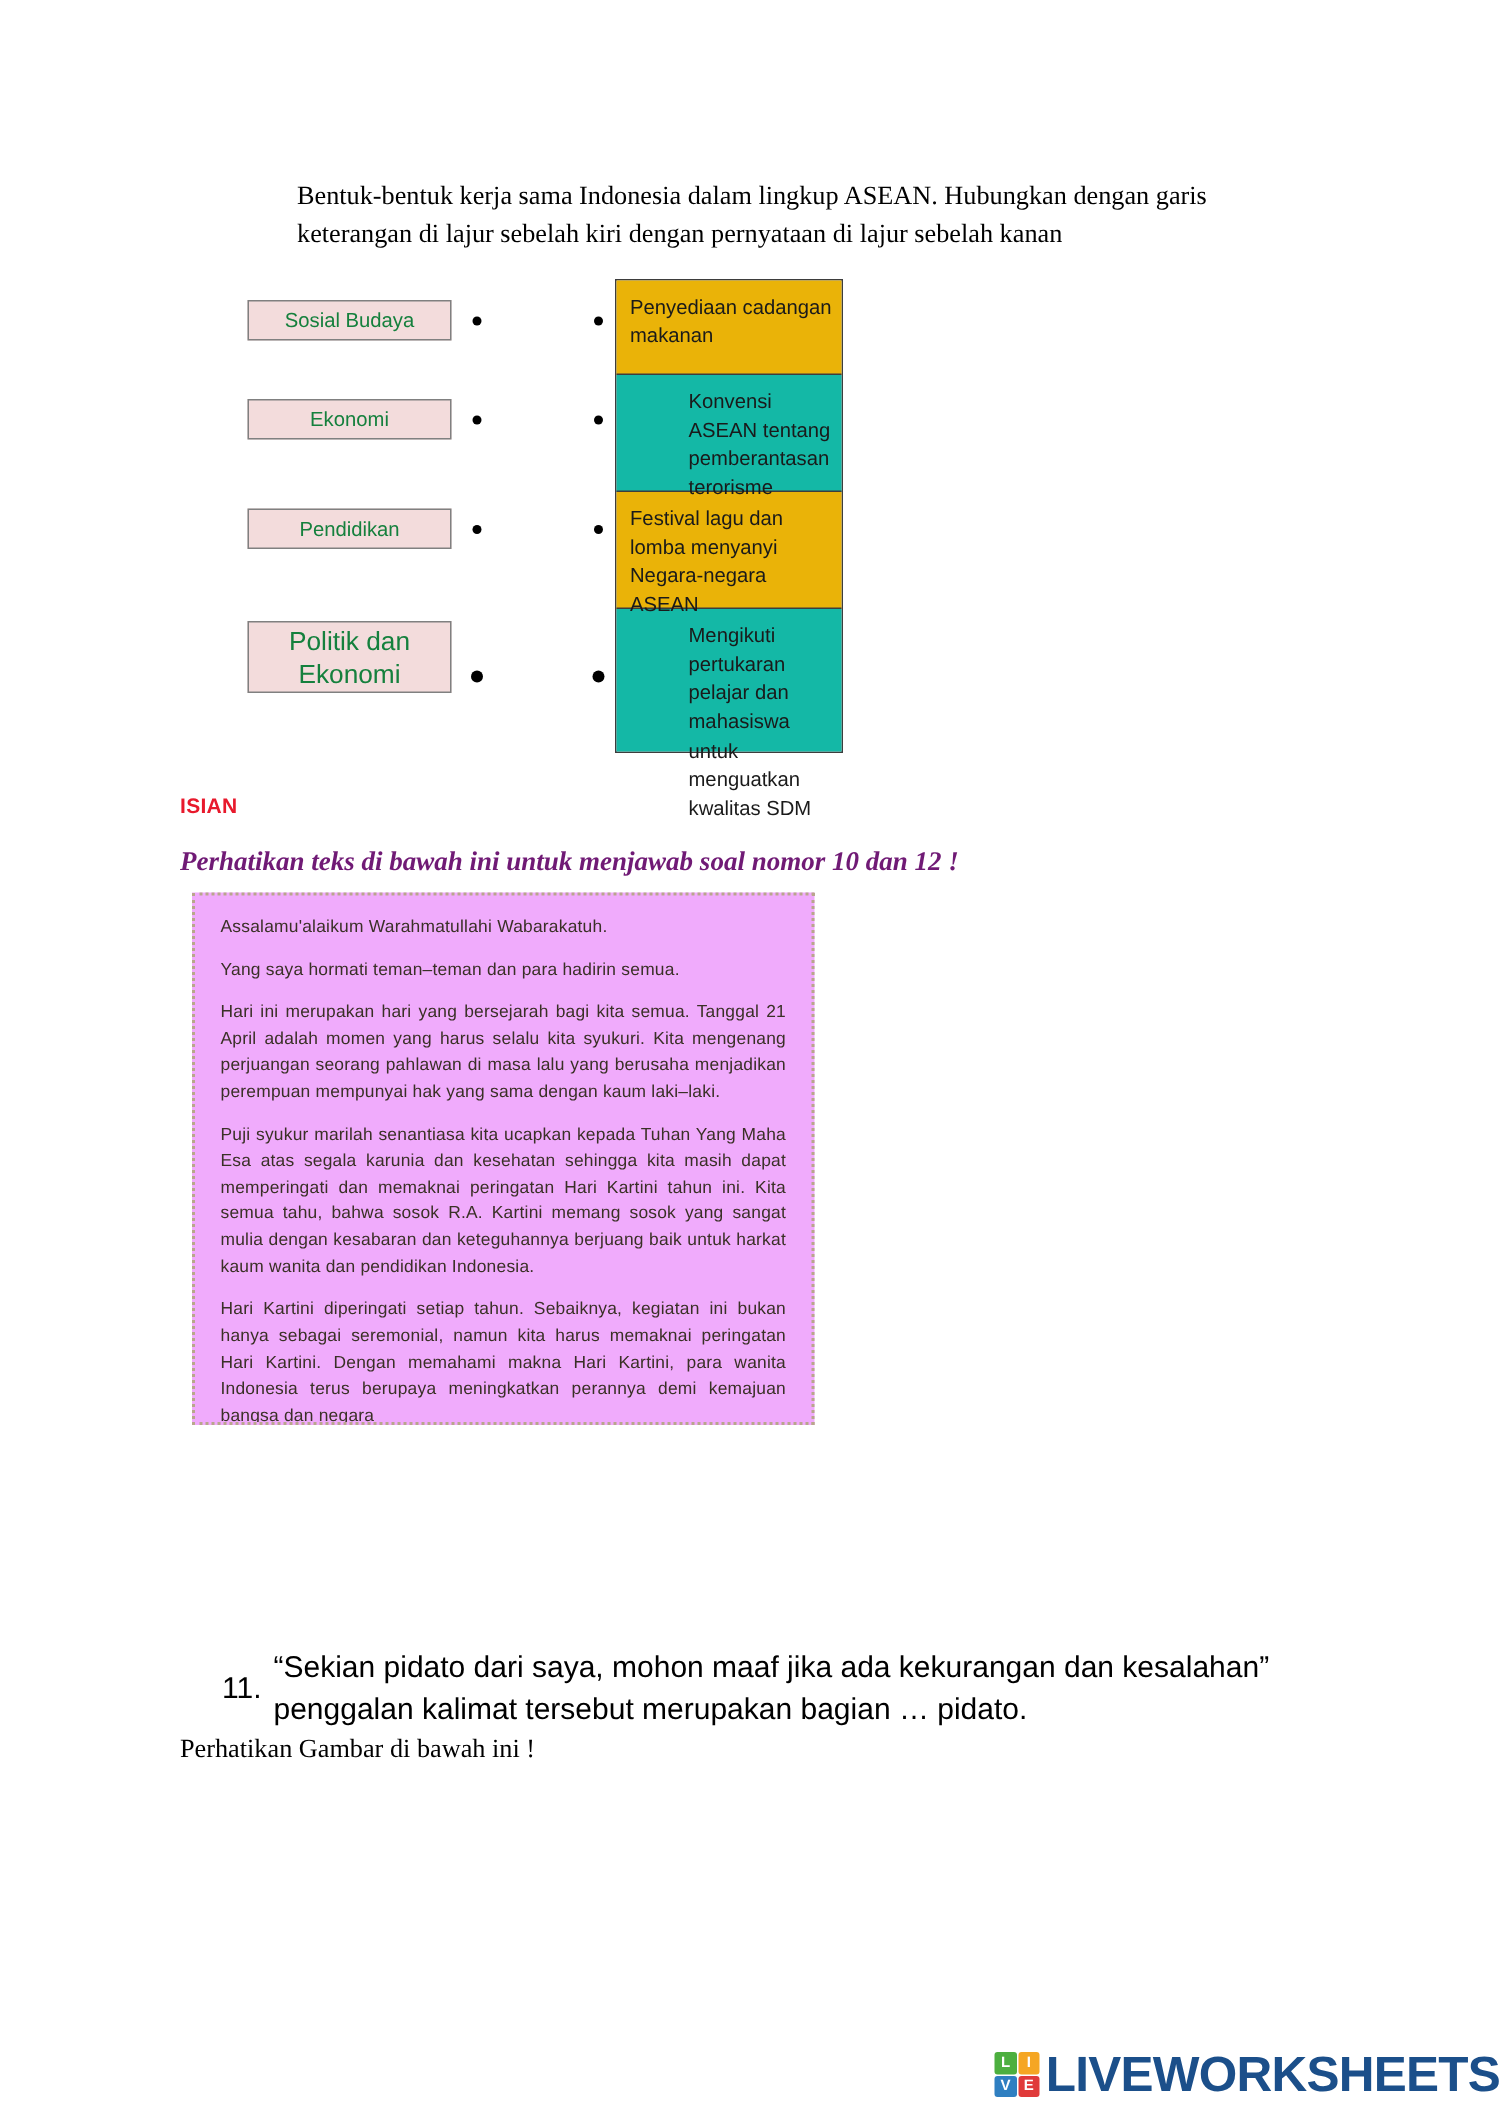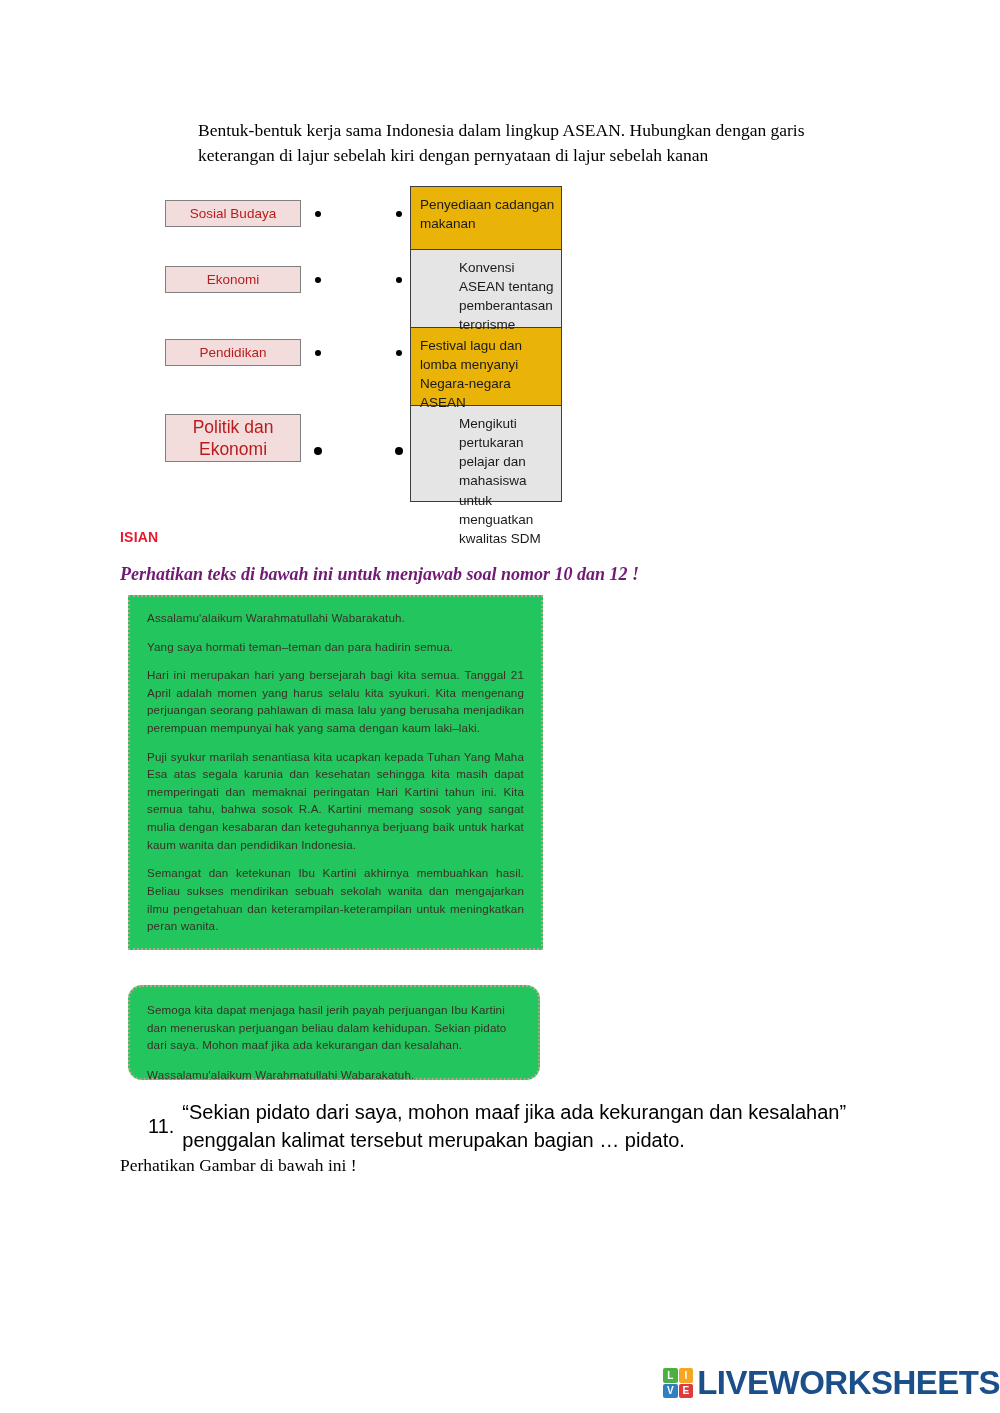--- a/index.html
+++ b/index.html
@@ -51,21 +51,21 @@
     width: 140px;
   }
 
   .left-box {
     position: absolute;
     left: 0;
     width: 136px;
     box-sizing: border-box;
     background: #f3dcdc;
     border: 1px solid #808080;
-    color: #b91c1c;
+    color: #15803d;
     font-family: "Liberation Sans", sans-serif;
     text-align: center;
     display: flex;
     align-items: center;
     justify-content: center;
   }
   .lb-1 { top: 14px;  height: 27px; font-size: 13.5px; }
   .lb-2 { top: 80px;  height: 27px; font-size: 13.5px; }
   .lb-3 { top: 153px; height: 27px; font-size: 13.5px; }
   .lb-4 { top: 228px; height: 48px; font-size: 17.5px; line-height: 1.28; }
@@ -103,21 +103,21 @@
     box-sizing: border-box;
     padding: 8px 6px 8px 9px;
     font-family: "Liberation Sans", sans-serif;
     font-size: 13.5px;
     line-height: 1.42;
     color: #1a1a1a;
     border-bottom: 1px solid #3d3d3d;
   }
   .right-box:last-child { border-bottom: none; }
   .rb-blue   { background: #eab308; }
-  .rb-orange { background: #e5e5e5; padding-left: 48px; }
+  .rb-orange { background: #14b8a6; padding-left: 48px; }
 
   
   .isian {
     position: absolute;
     left: 120px;
     top: 529px;
     font-family: "Liberation Sans", sans-serif;
     font-weight: bold;
     font-size: 14px;
     color: #e8192c;
@@ -131,21 +131,21 @@
     font-family: "Liberation Serif", serif;
     font-weight: bold;
     font-style: italic;
     font-size: 18px;
     color: #701a75;
   }
 
   
   .speech-box {
     position: absolute;
-    background: #22c55e;
+    background: #f0abfc;
     border: 2px dotted #b9a68c;
     box-sizing: border-box;
     font-family: "Liberation Sans", sans-serif;
     color: #3a3026;
   }
   .speech-main {
     left: 128px;
     top: 595px;
     width: 415px;
     height: 355px;
@@ -272,28 +272,23 @@
   </div>
 
   <div class="isian">ISIAN</div>
   <div class="perhatikan-teks">Perhatikan teks di bawah ini untuk menjawab soal nomor 10 dan 12 !</div>
 
   <div class="speech-box speech-main">
     <p>Assalamu'alaikum Warahmatullahi Wabarakatuh.</p>
     <p>Yang saya hormati teman–teman dan para hadirin semua.</p>
     <p>Hari ini merupakan hari yang bersejarah bagi kita semua. Tanggal 21 April adalah momen yang harus selalu kita syukuri. Kita mengenang perjuangan seorang pahlawan di masa lalu yang berusaha menjadikan perempuan mempunyai hak yang sama dengan kaum laki–laki.</p>
     <p>Puji syukur marilah senantiasa kita ucapkan kepada Tuhan Yang Maha Esa atas segala karunia dan kesehatan sehingga kita masih dapat memperingati dan memaknai peringatan Hari Kartini tahun ini.  Kita semua tahu, bahwa sosok R.A. Kartini memang sosok yang sangat mulia dengan kesabaran dan keteguhannya berjuang baik untuk harkat kaum wanita dan pendidikan Indonesia.</p>
-    <p>Semangat dan ketekunan Ibu Kartini akhirnya membuahkan hasil. Beliau sukses mendirikan sebuah sekolah wanita dan mengajarkan ilmu pengetahuan dan keterampilan-keterampilan untuk meningkatkan peran wanita.</p>
     <p>Hari Kartini diperingati setiap tahun. Sebaiknya, kegiatan ini bukan hanya sebagai seremonial, namun kita harus memaknai peringatan Hari Kartini. Dengan memahami makna Hari Kartini, para wanita Indonesia terus berupaya meningkatkan perannya demi kemajuan bangsa dan negara</p>
   </div>
 
-  <div class="speech-box speech-closing">
-    <p>Semoga kita dapat menjaga hasil jerih payah perjuangan Ibu Kartini dan meneruskan perjuangan beliau dalam kehidupan. Sekian pidato dari saya. Mohon maaf jika ada kekurangan dan kesalahan.</p>
-    <p>Wassalamu'alaikum Warahmatullahi Wabarakatuh.</p>
-  </div>
 
   <div class="question">
     <span class="q-num">11.</span>
     <span class="q-text">“Sekian pidato dari saya, mohon maaf jika ada kekurangan dan kesalahan” penggalan kalimat tersebut merupakan bagian … pidato.</span>
   </div>
 
   <div class="perhatikan-gambar">Perhatikan Gambar di bawah ini !</div>
 
   <div class="footer-logo">
     <div class="logo-grid">

